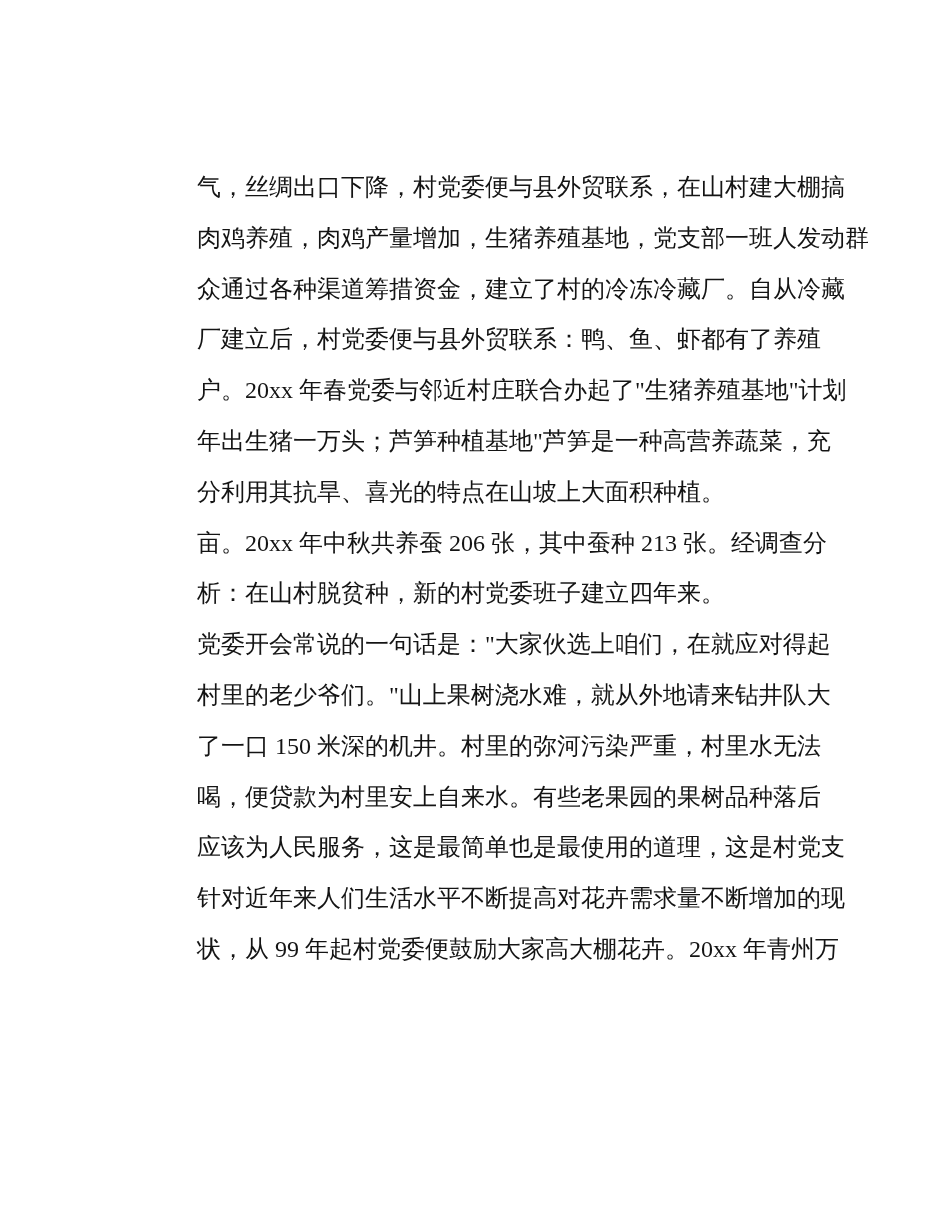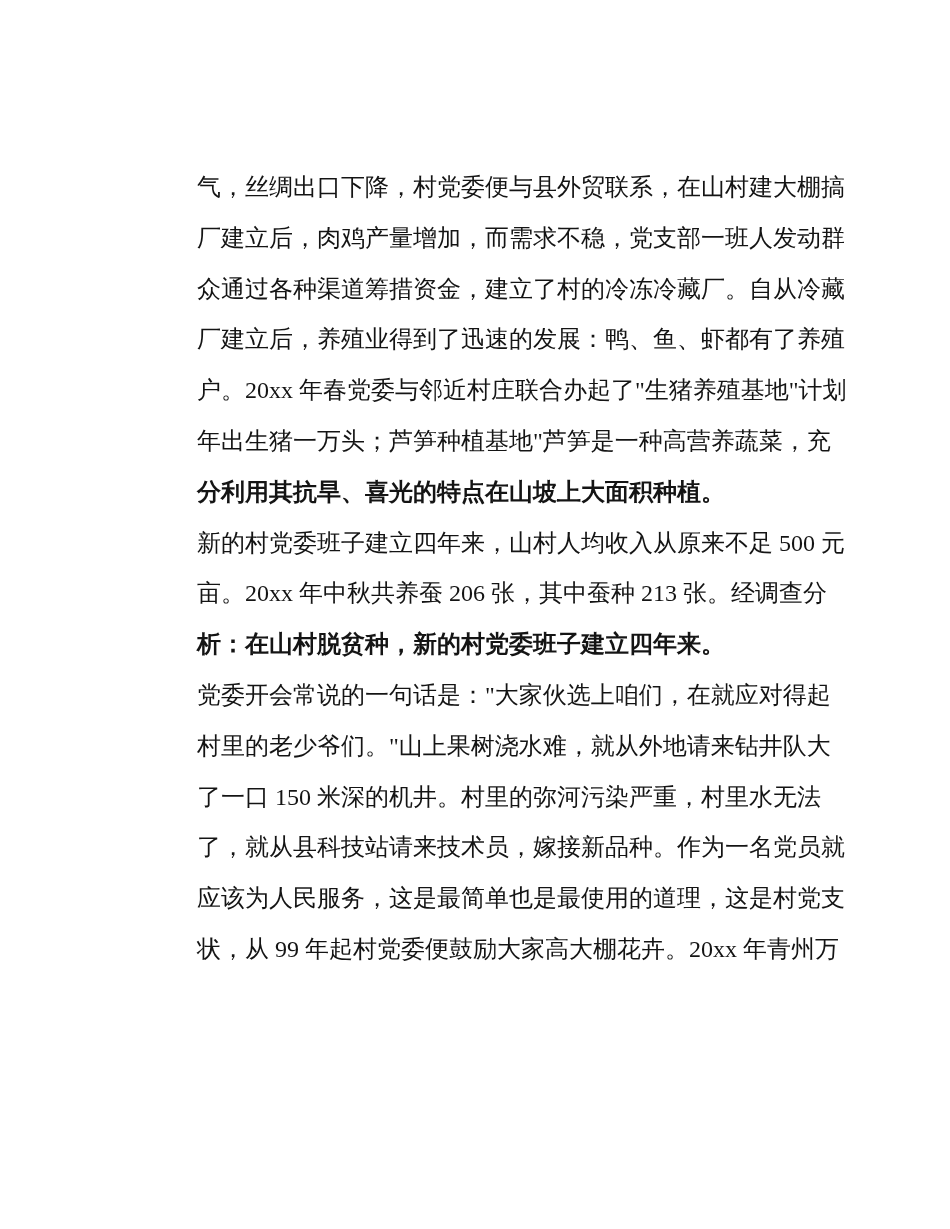--- a/index.html
+++ b/index.html
@@ -29,39 +29,38 @@
   .line {
     height: 50.8px;
     line-height: 50.8px;
     white-space: nowrap;
     text-align: justify;
     text-align-last: justify;
     -moz-text-align-last: justify;
   }
   .line.para-end {
     text-align-last: left;
-    font-weight: bold;
     -moz-text-align-last: left;
   }
 </style>
 </head>
 <body>
 
 <div class="page">
   <div class="text-block">
     <div class="line">气，丝绸出口下降，村党委便与县外贸联系，在山村建大棚搞</div>
-    <div class="line">厂建立后，肉鸡产量增加，而需求不稳，党支部一班人发动群</div>
+    <div class="line">肉鸡养殖，肉鸡产量增加，生猪养殖基地，党支部一班人发动群</div>
     <div class="line">众通过各种渠道筹措资金，建立了村的冷冻冷藏厂。自从冷藏</div>
-    <div class="line">厂建立后，养殖业得到了迅速的发展：鸭、鱼、虾都有了养殖</div>
+    <div class="line">厂建立后，村党委便与县外贸联系：鸭、鱼、虾都有了养殖</div>
     <div class="line">户。20xx 年春党委与邻近村庄联合办起了"生猪养殖基地"计划</div>
     <div class="line">年出生猪一万头；芦笋种植基地"芦笋是一种高营养蔬菜，充</div>
     <div class="line para-end">分利用其抗旱、喜光的特点在山坡上大面积种植。</div>
-    <div class="line">新的村党委班子建立四年来，山村人均收入从原来不足 500 元</div>
     <div class="line">亩。20xx 年中秋共养蚕 206 张，其中蚕种 213 张。经调查分</div>
     <div class="line para-end">析：在山村脱贫种，新的村党委班子建立四年来。</div>
     <div class="line">党委开会常说的一句话是："大家伙选上咱们，在就应对得起</div>
     <div class="line">村里的老少爷们。"山上果树浇水难，就从外地请来钻井队大</div>
     <div class="line">了一口 150 米深的机井。村里的弥河污染严重，村里水无法</div>
-    <div class="line">了，就从县科技站请来技术员，嫁接新品种。作为一名党员就</div>
+    <div class="line">喝，便贷款为村里安上自来水。有些老果园的果树品种落后</div>
     <div class="line">应该为人民服务，这是最简单也是最使用的道理，这是村党支</div>
+    <div class="line">针对近年来人们生活水平不断提高对花卉需求量不断增加的现</div>
     <div class="line">状，从 99 年起村党委便鼓励大家高大棚花卉。20xx 年青州万</div>
   </div>
 </div>
 
 </body></html>

